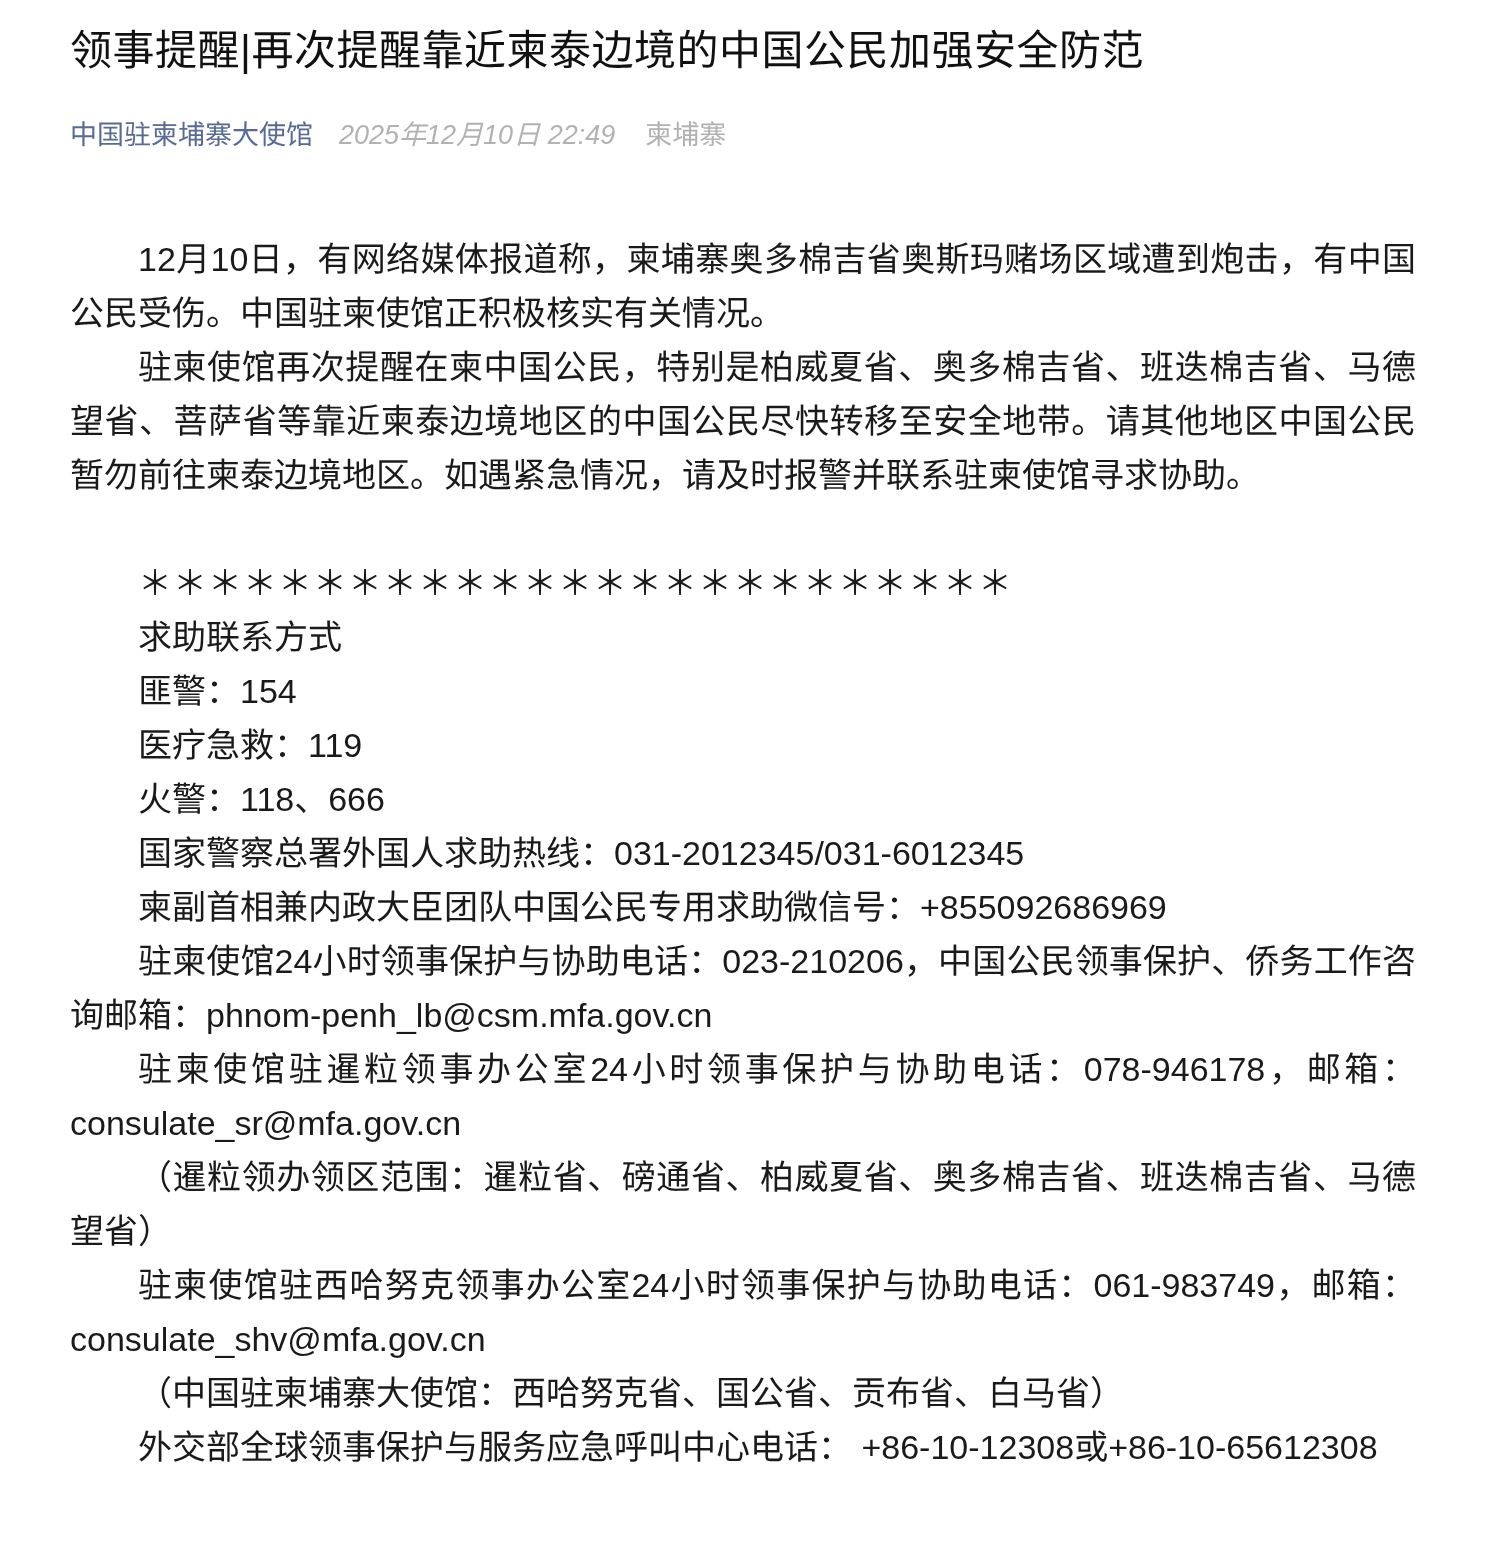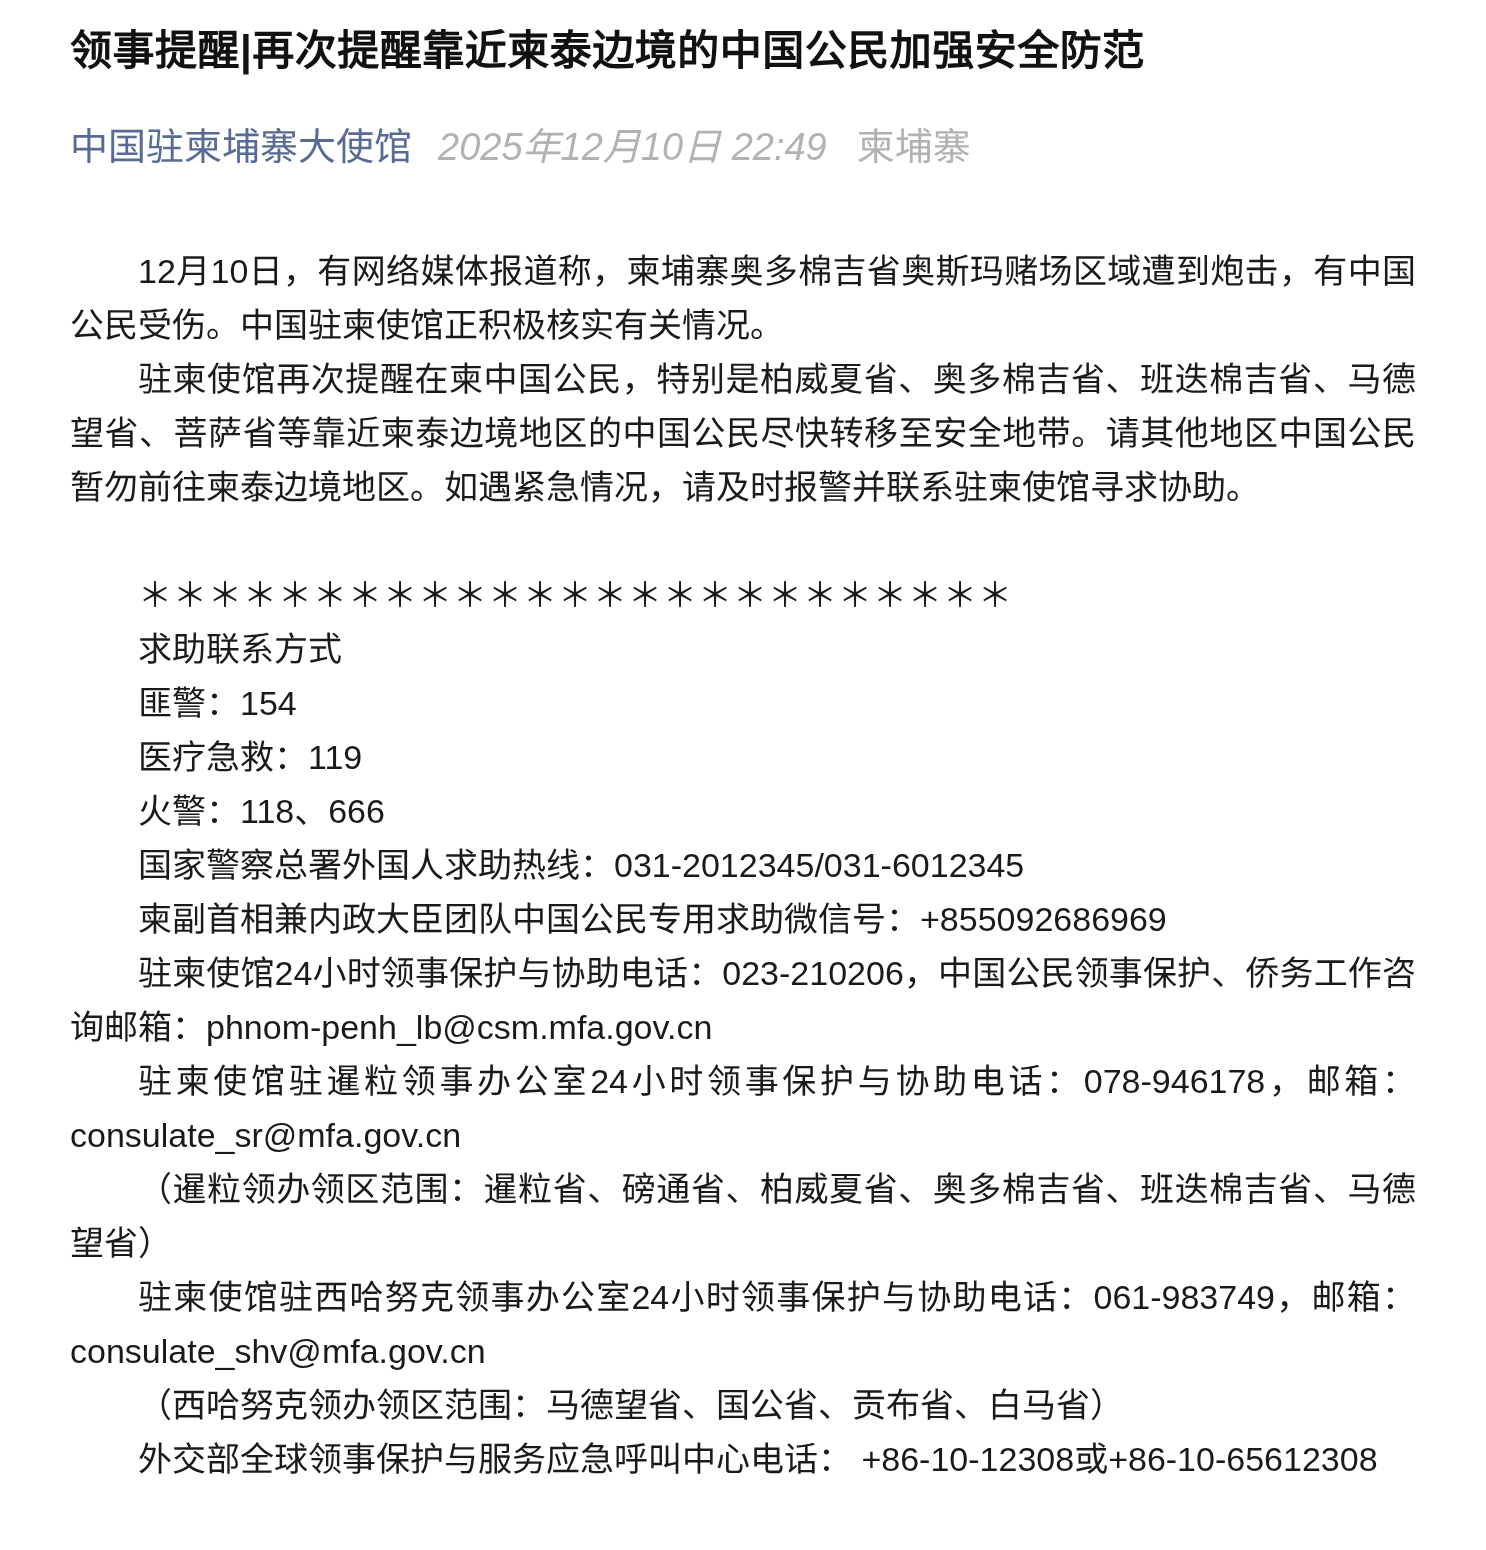--- a/index.html
+++ b/index.html
@@ -11,27 +11,27 @@
     width: 1486px;
     min-height: 1550px;
     box-sizing: border-box;
     padding: 22px 70px 44px 70px;
     font-family: "Liberation Sans", "DejaVu Sans", sans-serif;
   }
   .page-title {
     margin: 0;
     font-size: 42px;
     line-height: 58px;
-    font-weight: 700;
+    font-weight: 400;
     color: #111111;
     letter-spacing: 0.5px;
   }
   .byline {
-    margin-top: 48px;
-    font-size: 38px;
+    margin-top: 36px;
+    font-size: 27px;
     line-height: 38px;
     display: flex;
     align-items: baseline;
   }
   .byline .author {
     color: #576b95;
     cursor: pointer;
   }
   .byline .datetime {
     color: #b2b2b2;
@@ -80,15 +80,15 @@
   <p>求助联系方式</p>
   <p>匪警：154</p>
   <p>医疗急救：119</p>
   <p>火警：118、666</p>
   <p>国家警察总署外国人求助热线：031-2012345/031-6012345</p>
   <p>柬副首相兼内政大臣团队中国公民专用求助微信号：+855092686969</p>
   <p>驻柬使馆24小时领事保护与协助电话：023-210206，中国公民领事保护、侨务工作咨询邮箱：phnom-penh_lb@csm.mfa.gov.cn</p>
   <p>驻柬使馆驻暹粒领事办公室24小时领事保护与协助电话：078-946178，邮箱：consulate_sr@mfa.gov.cn</p>
   <p>（暹粒领办领区范围：暹粒省、磅通省、柏威夏省、奥多棉吉省、班迭棉吉省、马德望省）</p>
   <p>驻柬使馆驻西哈努克领事办公室24小时领事保护与协助电话：061-983749，邮箱：consulate_shv@mfa.gov.cn</p>
-  <p>（西哈努克领办领区范围：马德望省、国公省、贡布省、白马省）</p>
+  <p>（中国驻柬埔寨大使馆：西哈努克省、国公省、贡布省、白马省）</p>
   <p>外交部全球领事保护与服务应急呼叫中心电话： +86-10-12308或+86-10-65612308</p>
 </div>
 
 </body></html>

